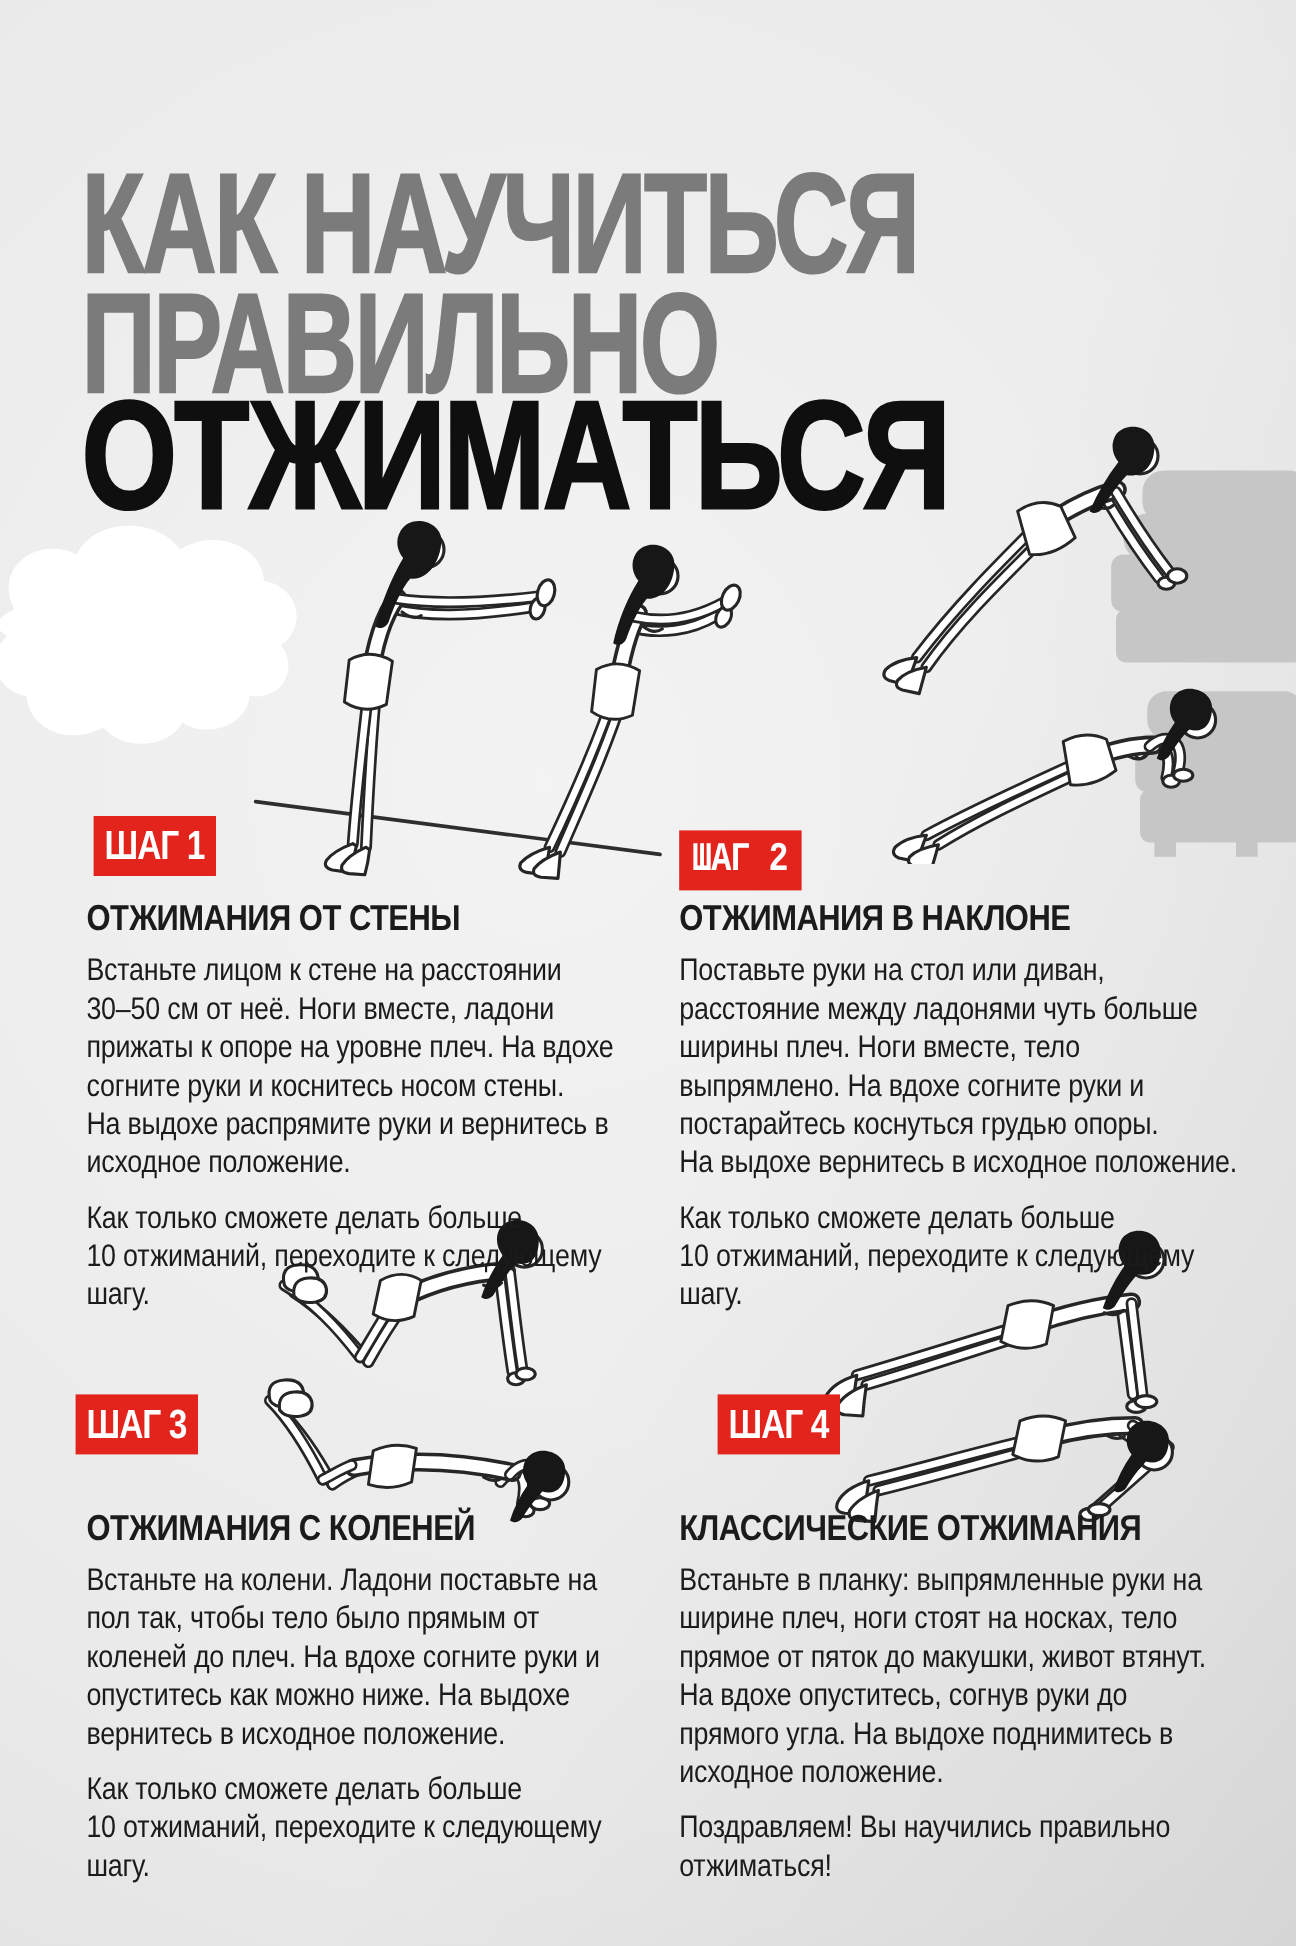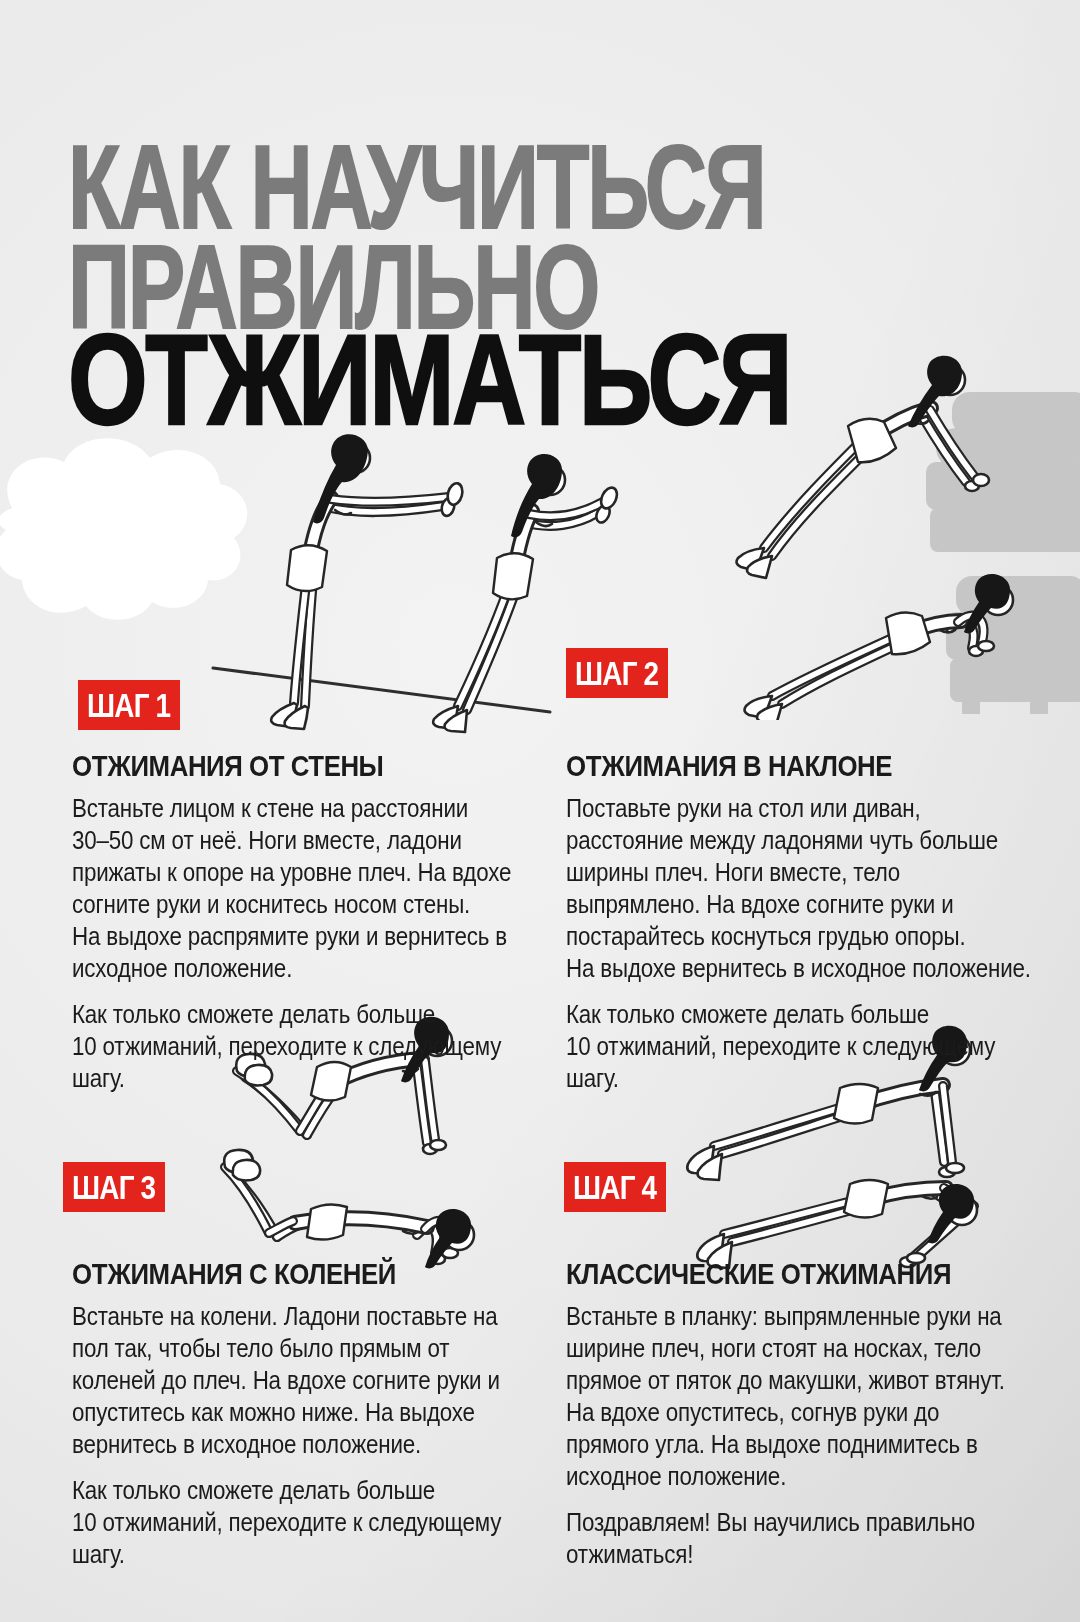--- a/index.html
+++ b/index.html
@@ -31,23 +31,23 @@
   
   .badge {
     position:absolute; width:102px; height:50px; background:#e3241d;
     display:flex; align-items:center; justify-content:center; z-index:3;
   }
   .badge span {
     color:#ffffff; font-weight:bold; font-size:34px; letter-spacing:-1px;
     transform:scaleX(0.82);
   }
   .badge-1 { left:78px;  top:680px; }
-  .badge-2 { left:566px; top:648px; }
+  .badge-2 { left:566px; top:692px;font-family:Liberation Mono, monospace; }
   .badge-3 { left:63px;  top:1162px; }
-  .badge-4 { left:564px; top:1162px; }
+  .badge-4 { left:598px; top:1162px; }
   
   .step-text {
     position:absolute; width:548px; z-index:2;
     transform:scaleX(0.86); transform-origin:left top;
     color:#1b1b1b;
   }
   .st-1, .st-2 { top:748px; }
   .st-3, .st-4 { top:1256px; }
   .st-1, .st-3 { left:72px; }
   .st-2, .st-4 { left:566px; }

